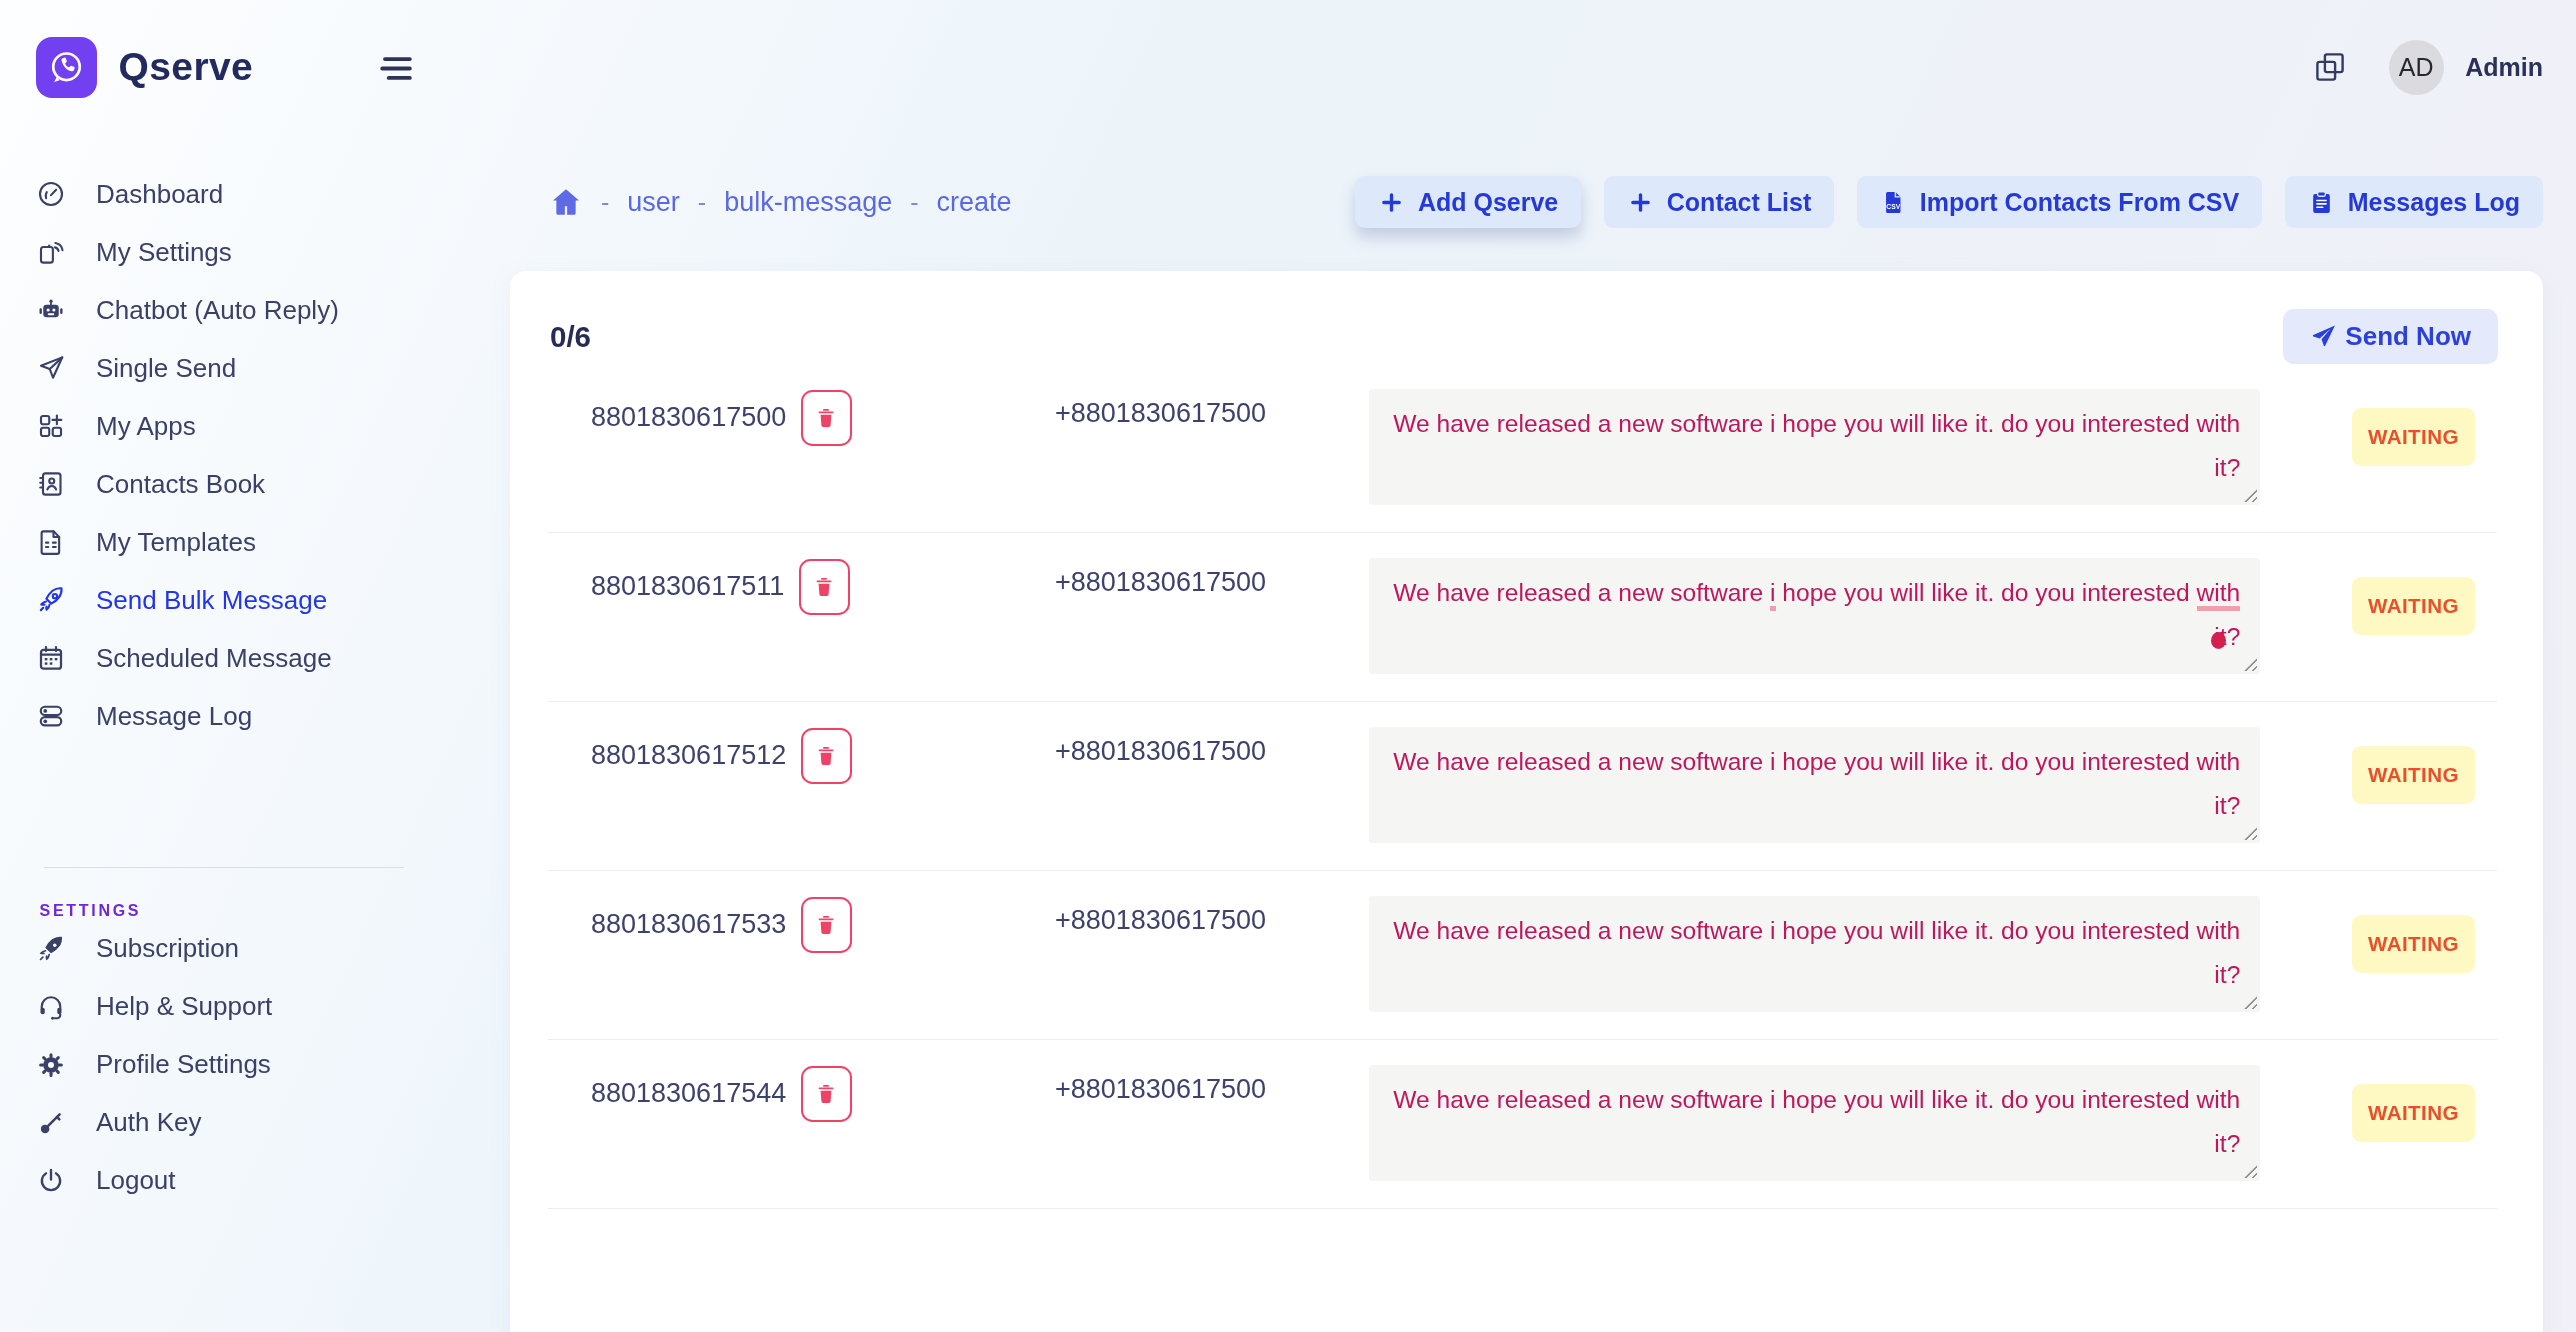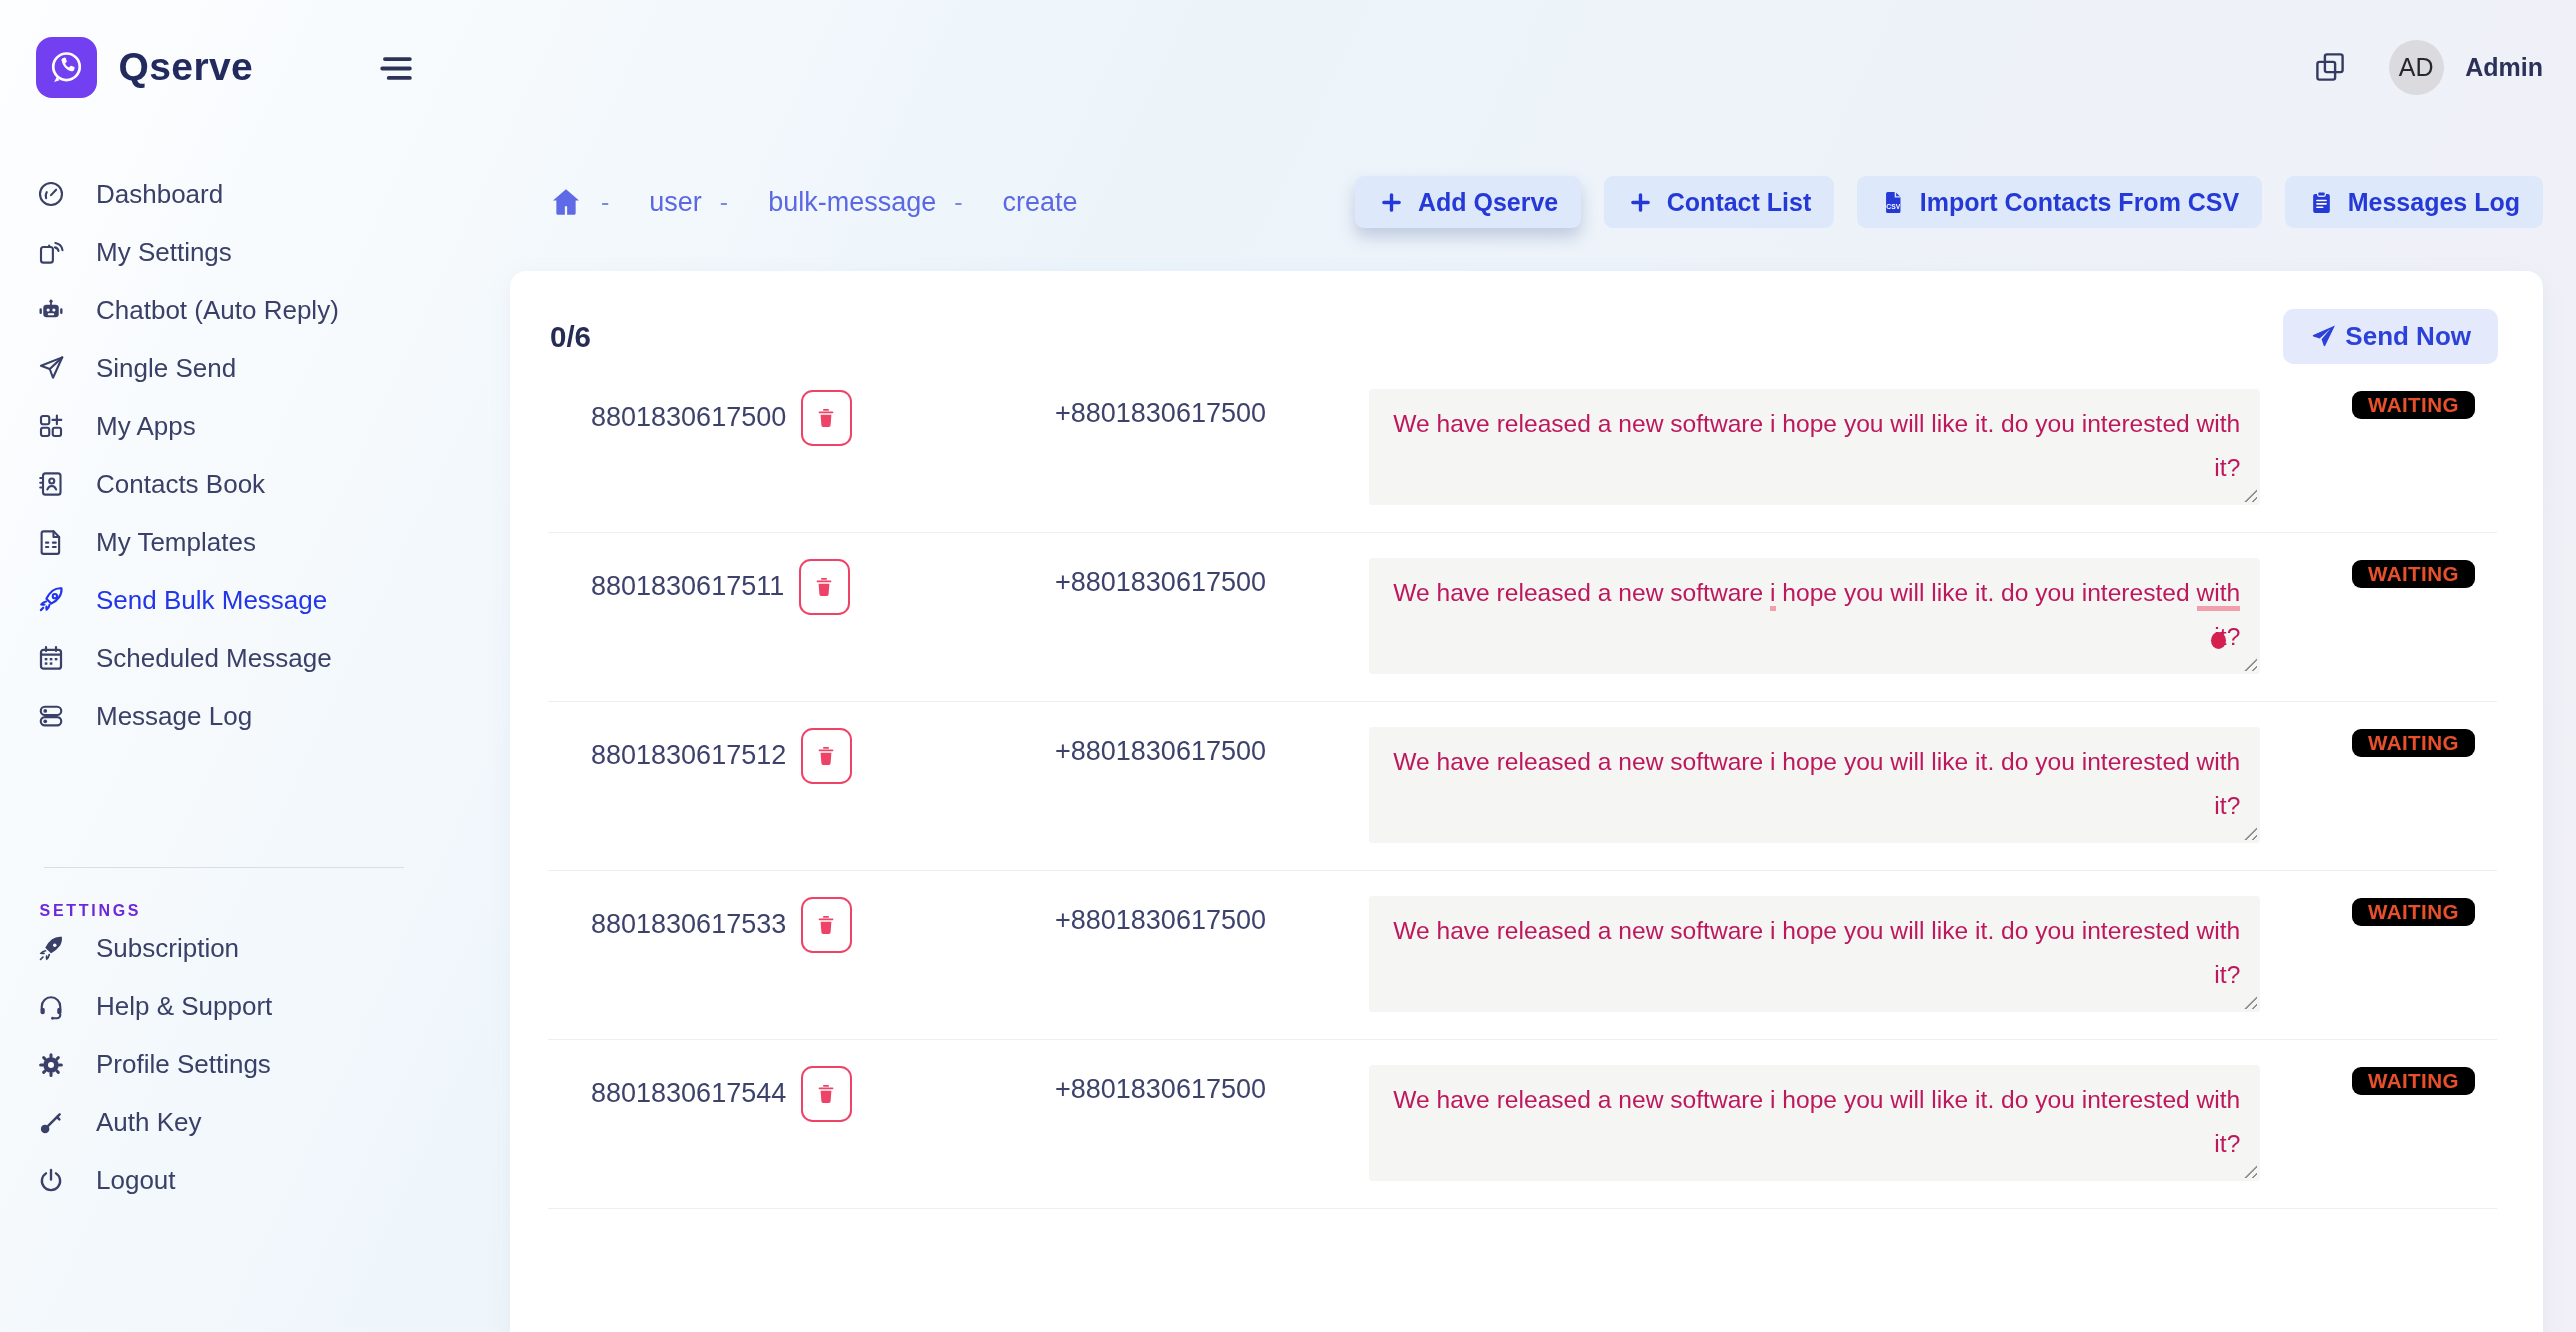--- a/index.html
+++ b/index.html
@@ -37,21 +37,21 @@
   .side-divider { height: 0.9px; background: #d9dde6; margin: 122px 43px 0 8px; }
   .side-heading { margin: 34px 0 0 3.6px; font-size: 16px; letter-spacing: 2.7px; color: #6d28d9; font-weight: 600; }
 
   .main { flex: 1; padding: 0 33px 0 63px; }
 
   
   .toolbar-row { display: flex; align-items: center; justify-content: space-between;
                  margin-top: 42px; padding-left: 39px; height: 52px; }
   .breadcrumb { display: flex; align-items: center; gap: 18px; font-size: 27px; color: #5b68e3; }
   .bc-home { width: 34px; height: 34px; color: #5f6ae6; cursor: pointer; }
-  .bc-item { cursor: pointer; margin-left: 22px; }
+  .bc-item { cursor: pointer; }
   .bc-sep { color: #7d88e0; font-size: 25px; }
   .actions { display: flex; gap: 23px; }
   .action-btn { display: flex; align-items: center; gap: 12.5px; background: #dee8fb; color: #2439d6;
                 font-size: 25px; font-weight: 600; border: none; border-radius: 9px; padding: 0 23px; height: 52px; }
   .action-btn .icon { width: 27px; height: 27px; }
   .action-btn.raised { box-shadow: 0 9px 16px rgba(80,100,160,.28); }
 
   
   .card { background: #fff; border-radius: 16px; margin-top: 43px; height: 1118px;
           box-shadow: 0 5.4px 21.5px rgba(140,160,200,.10); overflow: hidden; }
@@ -75,22 +75,22 @@
   .del-btn .icon { width: 24px; height: 24px; }
   .td-device { font-size: 27px; color: #3c426b; padding-top: 9px; }
   .msg-box { position: relative; width: 891px; height: 116px; background: #f5f5f4; border-radius: 3.6px;
              padding: 12.5px 19.7px; font-size: 24.6px; line-height: 44px; color: #be185d; cursor: text; overflow: hidden; text-align: right; }
   .resize-handle { position: absolute; right: 2.7px; bottom: 2.7px; width: 13.4px; height: 13.4px;
                    background: repeating-linear-gradient(135deg, transparent 0 3.6px, #8f8f8f 3.6px 5.4px);
                    clip-path: polygon(100% 0, 100% 100%, 0 100%); cursor: nwse-resize; }
   .miss { border-bottom: 5.4px solid #f0a0ad; padding-bottom: 0.9px; }
   .grammar-dot { position: absolute; right: 34px; bottom: 25px; width: 15px; height: 17px;
                  border-radius: 50%; background: #d41f4f; }
-  .badge { display: inline-block; background: #000000; color: #e8502c; font-size: 20.6px; font-weight: 700;
-           letter-spacing: 0.4px; padding: 2px 16px; border-radius: 9px; margin-top: 2px; }
+  .badge { display: inline-block; background: #fef9c3; color: #e8502c; font-size: 20.6px; font-weight: 700;
+           letter-spacing: 0.4px; padding: 17px 16px; border-radius: 9px; margin-top: 19px; }
 </style>
 </head>
 <body>
 
 <div class="app">
 
   <header class="topbar">
     <div class="brand">
       <div class="logo">
         <span class="icon">

